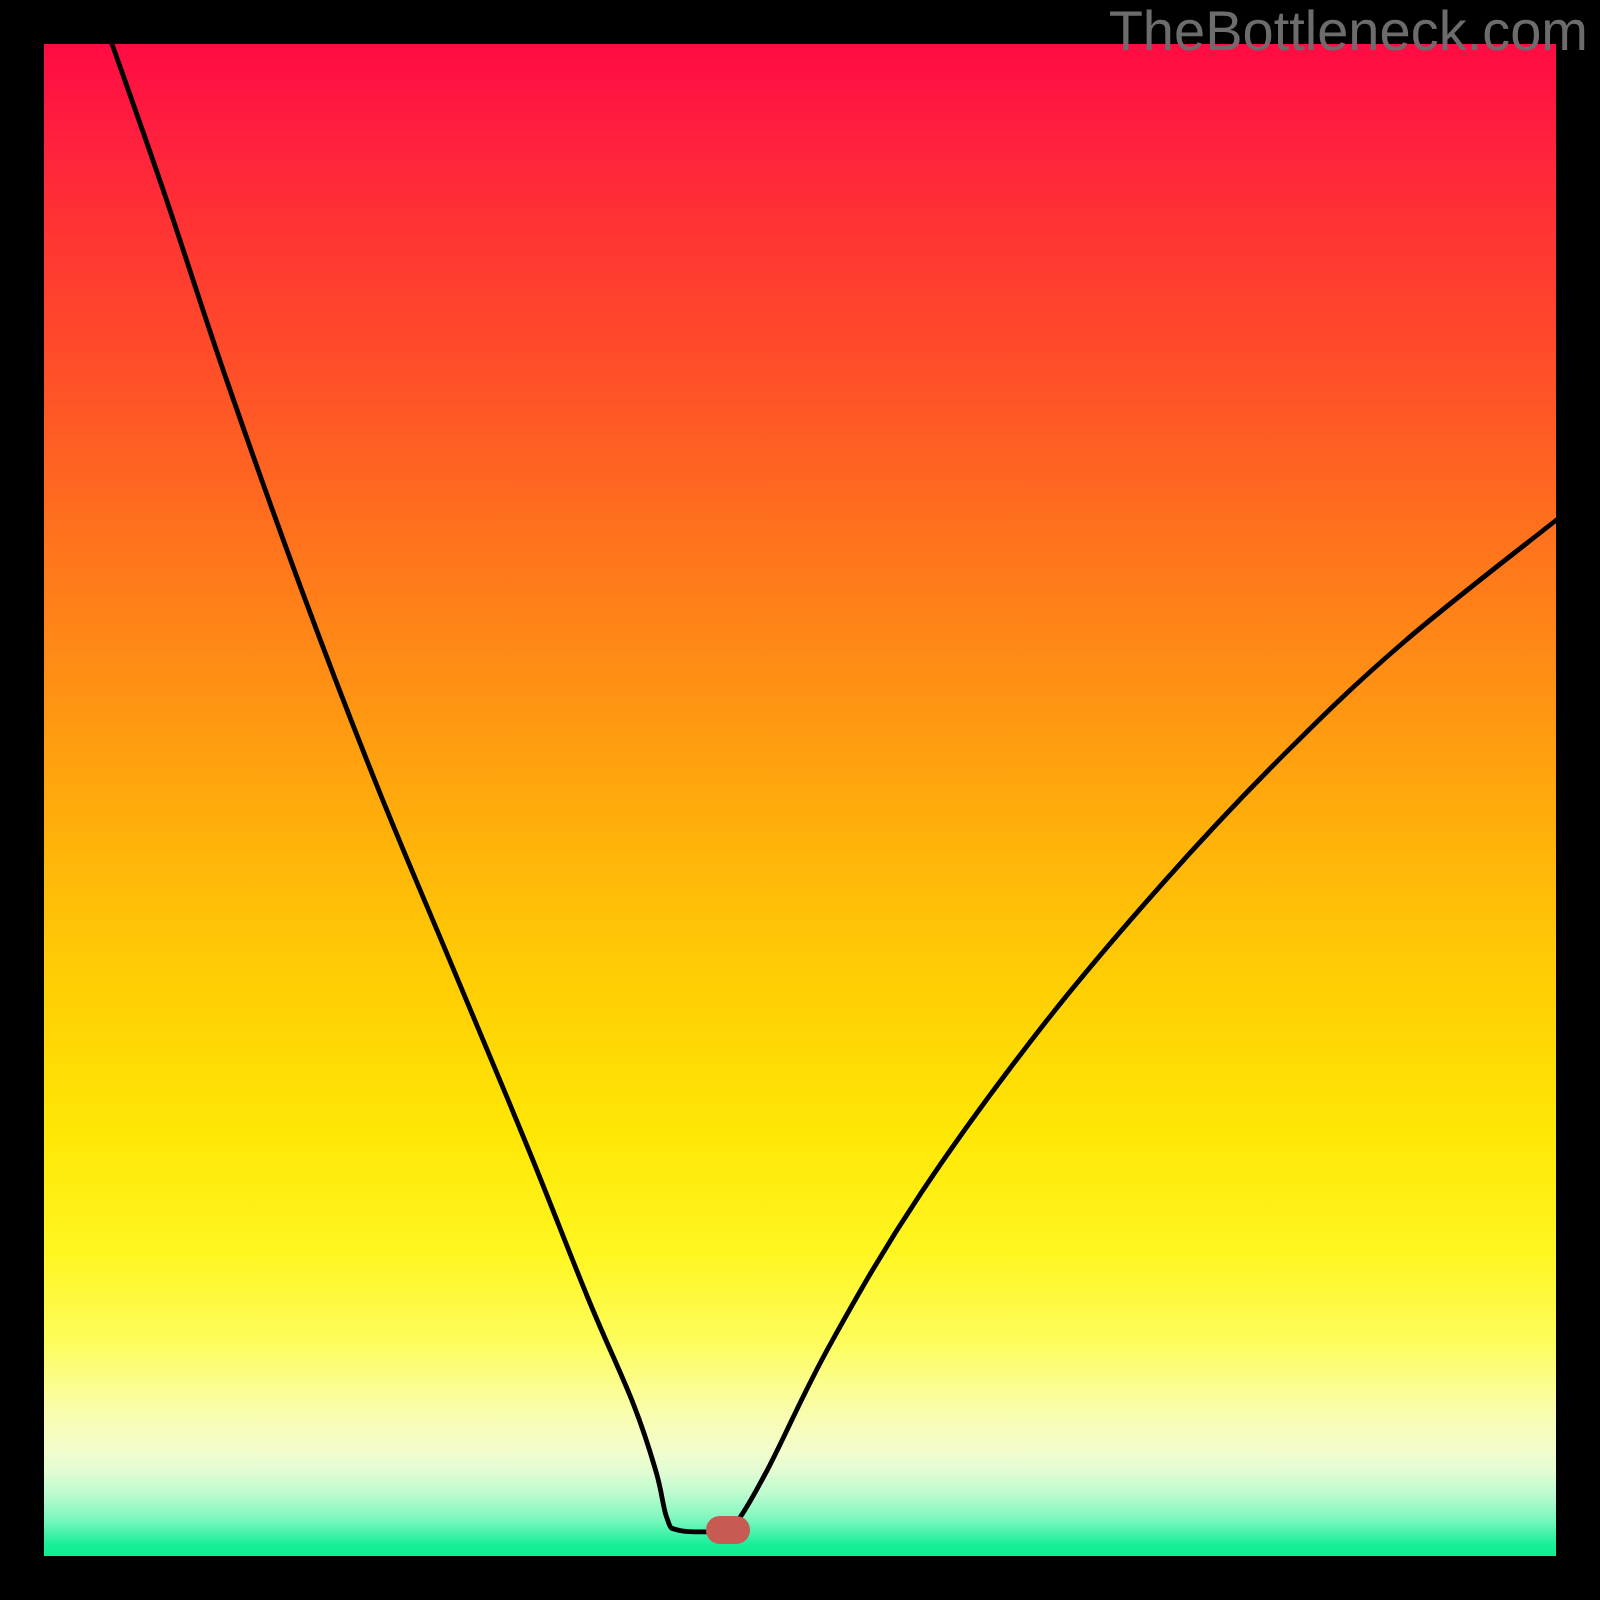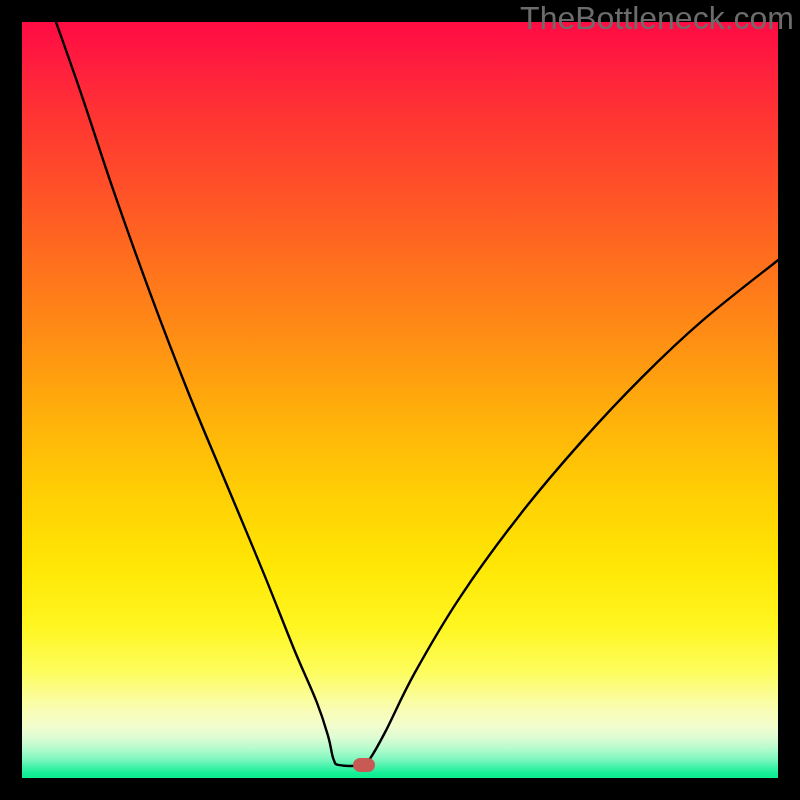--- a/index.html
+++ b/index.html
@@ -51,21 +51,21 @@
       #3ef2a8 98.6%,
       #17ef97 99.3%,
       #0bee8f 100%
     );
   }
   .watermark {
     position: absolute;
     top: 0px;
     right: 6px;
     color: #6c6c6c;
-    font-size: 32px;
+    font-size: 28px;
     font-weight: 500;
     letter-spacing: 0px;
     font-family: Arial, Helvetica, sans-serif;
   }
   svg.curve {
     position: absolute;
     inset: 0;
   }
   .marker {
     position: absolute;

